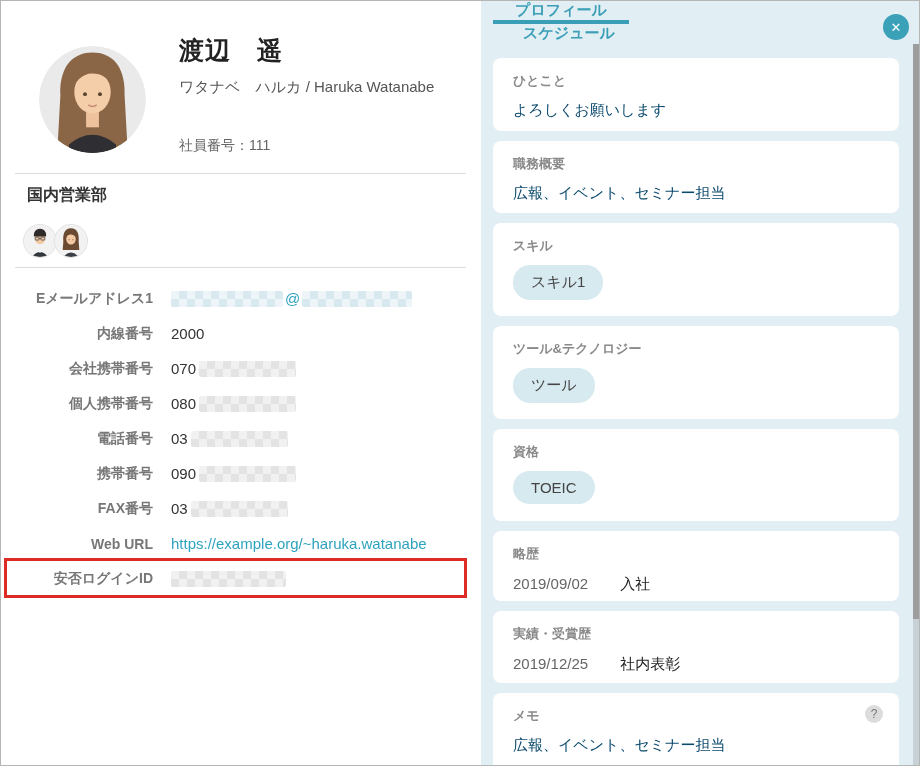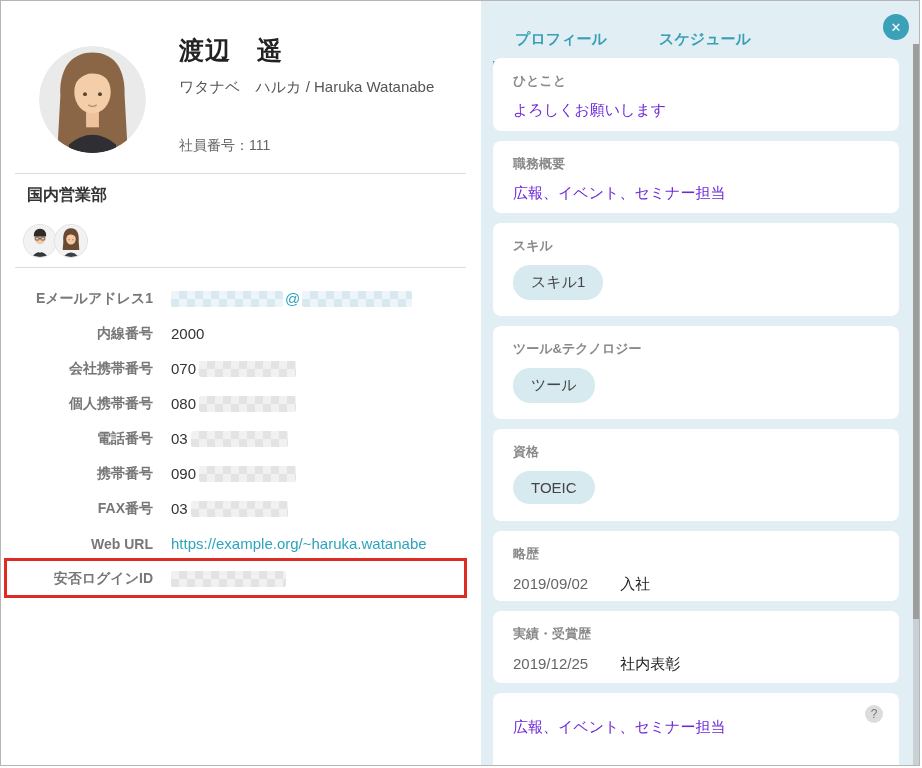--- a/index.html
+++ b/index.html
@@ -27,33 +27,33 @@
   .flink { color:#2ea3be; text-decoration:none; font-size:15px; }
   .mosaic { height:16px; border-radius:2px; background-size:16px 16px; }
   .m-gray { background-image:repeating-conic-gradient(#e3e3e3 0% 25%, #f1f1f1 0% 50%); }
   .m-blue { background-image:repeating-conic-gradient(#d9e9f0 0% 25%, #edf5f8 0% 50%); }
   .at { color:#2ea3be; font-size:15px; margin:0 2px; }
   .w112 { width:112px; } .w110 { width:110px; } .w97 { width:97px; margin-left:3px; } .w115 { width:115px; }
   .highlight-box { position:absolute; left:3px; top:557px; width:463px; height:40px; border:3px solid #dd2b25; }
 
   
   .right { position:absolute; left:480px; top:0; width:442px; height:100%; background:#e1eef4; }
-  .tabs { position:absolute; top:17px; left:12px; display:flex; height:47px; }
+  .tabs { position:absolute; top:0; left:12px; display:flex; height:47px;flex-direction:column; }
   .tab { width:136px; display:flex; align-items:center; justify-content:center; font-size:15px; font-weight:bold; color:#3a9fb6; border-bottom:4px solid transparent; cursor:pointer; }
   .tab.active { border-bottom-color:#3a9fb6; }
   .tab + .tab { margin-left:8px; }
   .close-btn { position:absolute; top:13px; right:14px; width:26px; height:26px; border-radius:50%; background:#3ba1b8; color:#fff; display:flex; align-items:center; justify-content:center; font-size:13px; font-weight:bold; cursor:pointer; }
   .scrollbar { position:absolute; right:0; top:43px; bottom:0; width:10px; background:#c8d2d6; }
   .scroll-thumb { position:absolute; top:0; left:0; width:10px; height:575px; background:#9d9d9d; }
 
   .cards { position:absolute; top:57px; left:12px; width:406px; display:flex; flex-direction:column; gap:10px; }
   .card { background:#fff; border-radius:8px; padding:14px 20px; position:relative; overflow:hidden; }
   .h73 { height:73px; } .h72 { height:72px; } .h93 { height:93px; } .h92 { height:92px; } .h70 { height:70px; } .h90 { height:90px; }
   .card-title { font-size:13px; font-weight:bold; color:#8a8a8a; }
-  .card-text { margin-top:11px; font-size:15px; color:#6d28d9; }
+  .card-text { margin-top:11px; font-size:15px; color:#0c4a6e; }
   .pill { display:inline-block; margin-top:10px; background:#d7eaf0; border-radius:17px; padding:8px 18px; font-size:15px; color:#444; }
   .tl { margin-top:12px; font-size:15px; }
   .tl-date { color:#666; } .tl-event { color:#222; margin-left:28px; }
   .help { position:absolute; top:12px; right:16px; width:18px; height:18px; border-radius:50%; background:#dcdcdc; color:#777; font-size:12px; display:flex; align-items:center; justify-content:center; cursor:pointer; }
 </style>
 </head>
 <body>
 
 <div class="page">
 
@@ -230,20 +230,21 @@
 
       <div class="card h72">
         <div class="card-title">実績・受賞歴</div>
         <div class="tl">
           <span class="tl-date">2019/12/25</span>
           <span class="tl-event">社内表彰</span>
         </div>
       </div>
 
       <div class="card h90">
+        <div class="card-title">メモ</div>
         <div class="card-text">広報、イベント、セミナー担当</div>
         <div class="help">?</div>
       </div>
 
     </div>
 
     <div class="scrollbar">
       <div class="scroll-thumb"></div>
     </div>
   </div>

